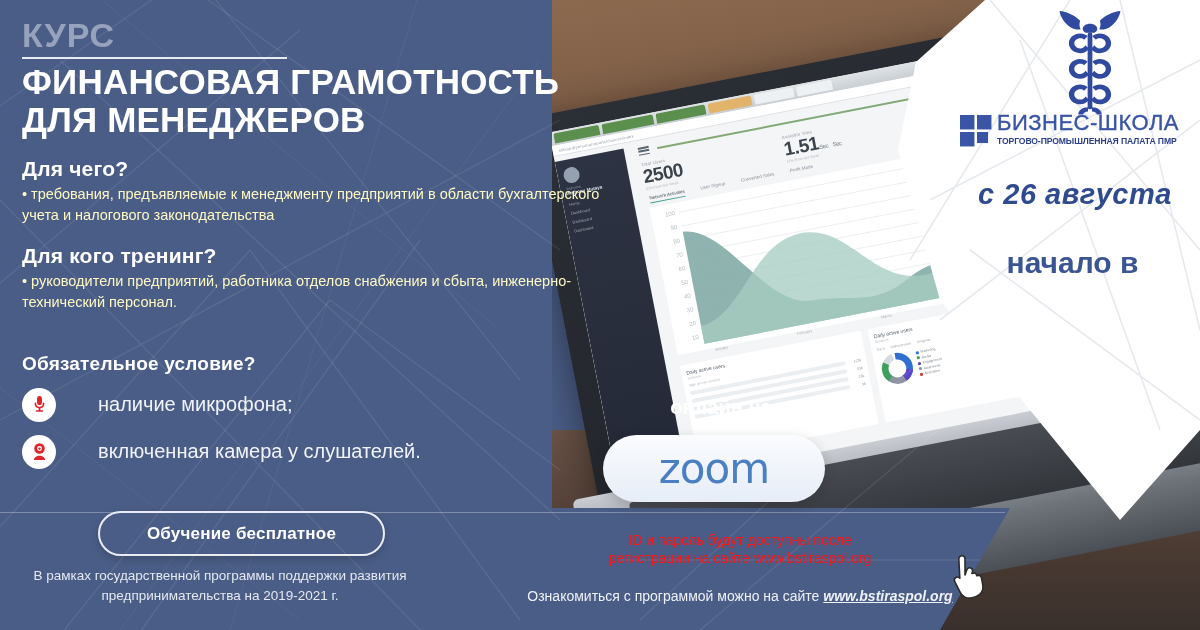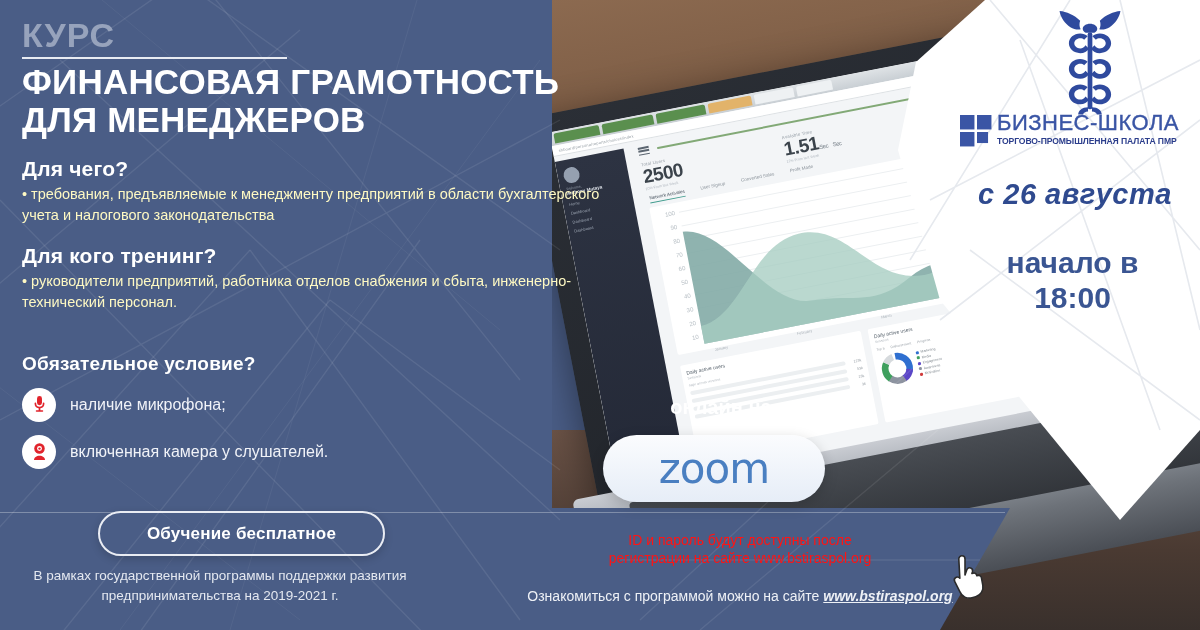--- a/index.html
+++ b/index.html
@@ -91,21 +91,21 @@
   .kurs { font-size:34px; font-weight:700; color:#97a3bc; letter-spacing:1px; line-height:1; }
   .kurs-rule { width:265px; height:2px; background:#e8ebf2; margin:5px 0 4px; }
   .h1 { font-size:35px; font-weight:700; color:#fff; line-height:1.08; letter-spacing:.2px; }
   .sec { margin-top:18px; }
   .sec-h { font-size:21px; font-weight:700; color:#fff; margin-bottom:3px; letter-spacing:.2px; }
   .sec-b { font-size:14.5px; color:#fef9c3; line-height:1.45; max-width:590px; }
   .sec-h.cond { margin-top:40px; font-size:19px; }
   .req { display:flex; align-items:center; gap:14px; margin-top:13px; }
   .req-ic { width:34px; height:34px; border-radius:50%; background:#fff; display:flex;
       align-items:center; justify-content:center; flex:0 0 auto; }
-  .req-tx { font-size:16px; color:#f1f3f8; }
+  .req-tx { font-size:20px; color:#f1f3f8;margin-left:28px; }
   .free-btn { position:absolute; left:98px; top:511px; width:287px; height:45px; border-radius:24px;
       border:2px solid #e9ecf3; display:flex; align-items:center; justify-content:center;
       font-size:17px; font-weight:700; color:#fff; z-index:7; letter-spacing:.2px;
       box-shadow:0 3px 9px rgba(0,0,0,.18); }
   .gov { position:absolute; left:0; top:566px; width:440px; text-align:center; font-size:13.5px;
       color:#e4e8f0; line-height:1.5; z-index:7; }
 
   
   .online-lbl { position:absolute; left:596px; top:396px; width:250px; text-align:center;
       font-size:20px; font-weight:700; color:#fff; z-index:7; }
@@ -490,16 +490,15 @@
     <div class="logo-words">
       <div class="logo-main">БИЗНЕС-ШКОЛА</div>
       <div class="logo-sub">ТОРГОВО-ПРОМЫШЛЕННАЯ ПАЛАТА ПМР</div>
     </div>
   </div>
 
   <div class="date-txt">с 26 августа</div>
 
   <div class="start-txt">
     <div>начало в</div>
-    <div>18:00</div>
   </div>
 
 </div>
 
 </body></html>

